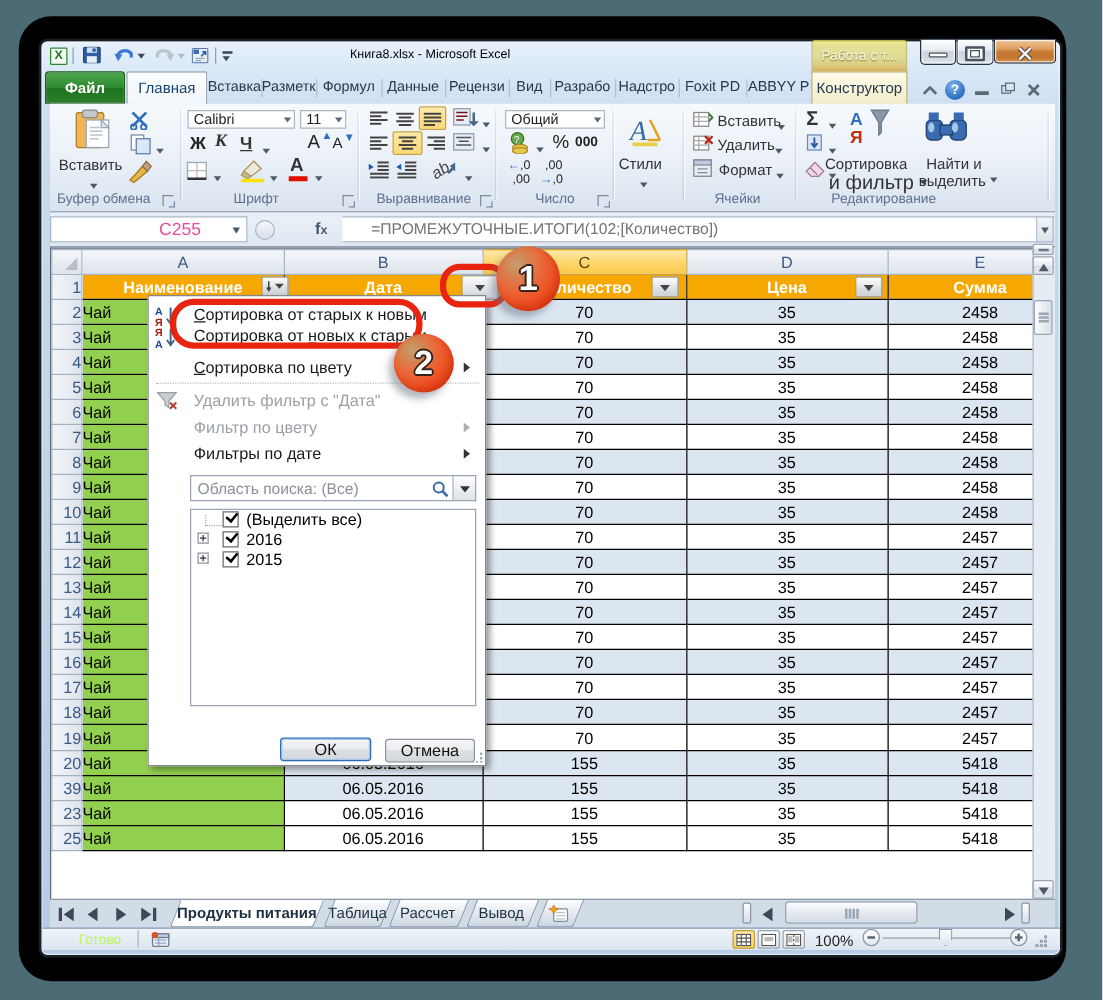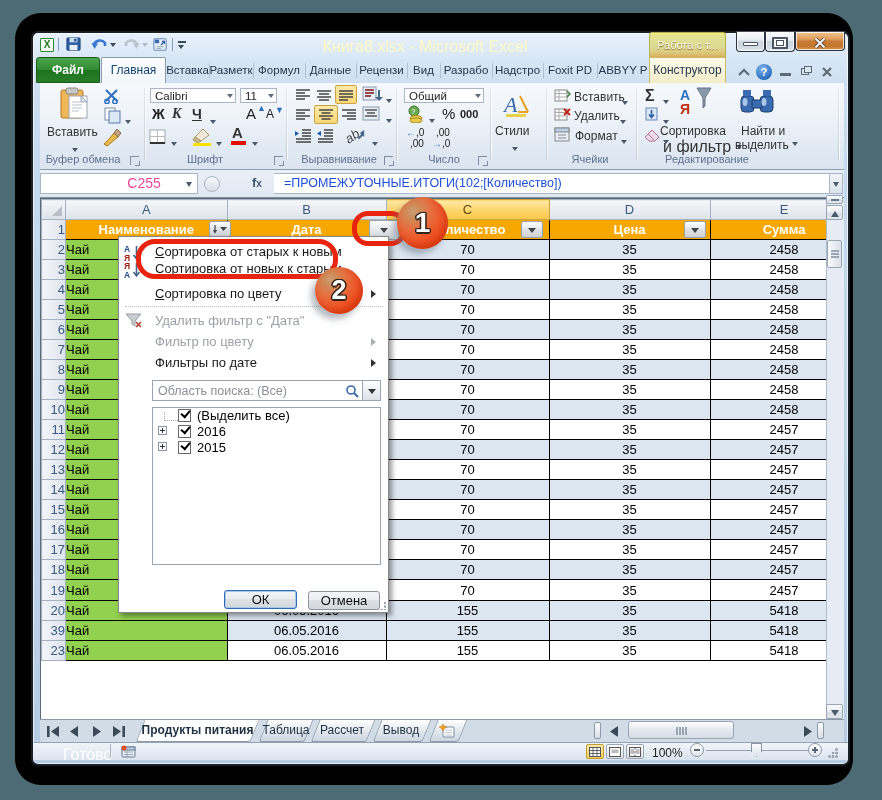--- a/index.html
+++ b/index.html
@@ -2,21 +2,21 @@
 <html><head><meta charset="utf-8">
 <style>
 *{margin:0;padding:0;box-sizing:border-box}
 body{width:882px;height:800px;overflow:hidden;font-family:"Liberation Sans",sans-serif}
 .page{position:relative;width:882px;height:800px;background:#4d6b74;overflow:hidden}
 .abs{position:absolute}
 .shadow{position:absolute;left:15px;top:13px;width:838px;height:772px;background:#000;border-radius:26px}
 .win{position:absolute;left:31px;top:31px;width:819px;height:735px;border:2px solid #1a2028;border-radius:7px;
  background:linear-gradient(#e8f1fb 0,#d8e7f6 26px,#cfdff1 52px,#c7daee 100px,#bfd4e9 400px,#b5cce4 735px);
  box-shadow:inset 0 0 0 1px rgba(255,255,255,.65)}
-.title{position:absolute;top:38px;left:280px;width:290px;text-align:center;font-size:16px;color:#fef9c3}
+.title{position:absolute;top:38px;left:280px;width:290px;font-size:10px;color:#000000}
 .ctx{position:absolute;left:649px;top:32px;width:77px;height:25px;border:1px solid #caa64a;border-bottom:none;border-radius:3px 3px 0 0;
  background:linear-gradient(#ded98c 0,#dfcf72 45%,#e2a83c 55%,#e59d31 100%);color:#fff;font-size:11px;text-align:center;line-height:24px;
  text-shadow:0 1px 1px rgba(120,70,0,.8);overflow:hidden;white-space:nowrap}
 .wbtn{position:absolute;top:31px;height:21px;border:1px solid #2a333e;border-top:1px solid #46525e;border-radius:0 0 4px 4px;
  background:linear-gradient(#fbfcfd 0,#e9eef3 40%,#ccd5de 52%,#d5dde5 85%,#e6ebf0 100%);box-shadow:inset 0 0 0 1px rgba(255,255,255,.75)}
 .wbtn.close{background:linear-gradient(#eec494 0,#e0a060 38%,#c87a36 52%,#c4762e 80%,#d89a58 100%)}
 
 .rtab{position:absolute;top:58px;height:25px;font-size:11.5px;color:#24384e;text-align:center;line-height:25px;overflow:hidden;white-space:nowrap}
 .tsep{position:absolute;top:63px;height:15px;width:1px;background:rgba(130,150,175,.45)}
 .file-tab{position:absolute;left:36px;top:57px;width:64px;height:26px;background:linear-gradient(#4fa64f 0,#2e8a2e 50%,#1d741d 51%,#2a7d2a 100%);
@@ -35,21 +35,21 @@
 .combo{position:absolute;height:15px;background:#fff;border:1px solid #aab6c4;font-size:11.5px;color:#222;line-height:14px;padding-left:4px}
 .combo .da{position:absolute;right:2px;top:5px;width:0;height:0;border:3px solid transparent;border-top:4px solid #5a6a7a}
 .rbtn-hl{position:absolute;background:linear-gradient(#fde9a8,#fbd876);border:1px solid #c9a243;border-radius:2px}
 .dar{width:0;height:0;border:3px solid transparent;border-top:4px solid #4a5a6a;display:inline-block}
 .ricon{position:absolute;font-size:12px;color:#333}
 .rtext{position:absolute;font-size:11.5px;color:#333;white-space:nowrap}
 
 .fbar{position:absolute;left:40px;top:170px;width:804px;height:28px;background:linear-gradient(#eaf0f7,#dfe8f2);border-bottom:1px solid #808e9e}
 .nbox{position:absolute;left:0px;top:3px;width:158px;height:21px;background:#fff;border:1px solid #a9b6c5;font-size:14px;color:#ec4899;text-align:center;line-height:19px;text-indent:50px}
 .fxi{position:absolute;left:212px;top:5px;font-size:13px;color:#44566e;font-weight:bold}
-.ftext{position:absolute;left:234px;top:3px;width:556px;height:21px;background:#fff;border:1px solid #a9b6c5;border-left:none;font-size:12.5px;color:#1d4ed8;line-height:19px;padding-left:10px;white-space:nowrap;overflow:hidden}
+.ftext{position:absolute;left:234px;top:3px;width:556px;height:21px;background:#fff;border:1px solid #a9b6c5;border-left:none;font-size:12.5px;color:#737373;line-height:19px;padding-left:23px;white-space:nowrap;overflow:hidden}
 
 .grid{position:absolute;left:40px;top:198px;width:804px;height:522px;overflow:hidden;background:#fff;border-top:1px solid #5d6a79;border-left:1px solid #5d6a79}
 table.g{border-collapse:collapse;table-layout:fixed;width:817px}
 table.g td{padding:0;font-size:13px;overflow:hidden;white-space:nowrap}
 td.hd{background:linear-gradient(#f4f6f9 0,#e7ebf1 60%,#dde3ea 100%);border:1px solid #a4b2c3;color:#3a5a85;text-align:center}
 td.hdc{background:linear-gradient(#ffe9a8 0,#fdd469 55%,#fbc94b 100%);border:1px solid #c9a243;color:#5a4a12;text-align:center}
 td.rn{background:linear-gradient(90deg,#f2f4f8 0,#e7ebf1 60%,#dde3ea 100%);border:1px solid #a4b2c3;color:#3a5a85;text-align:right;padding-right:5px}
 td.oh{background:#f7a800;color:#fff;font-weight:bold;border:1px solid #000;text-align:center}
 td.gr{background:#92d050;border:1px solid #000;padding-left:4px}
 td.b0{background:#fff;border:1px solid #000;text-align:center}
@@ -547,20 +547,28 @@
             <td class="b1">5418</td>
           </tr>
           <tr style="height:20.06px">
             <td class="rn">23</td>
             <td class="gr">Чай</td>
             <td class="b0">06.05.2016</td>
             <td class="b0">155</td>
             <td class="b0">35</td>
             <td class="b0">5418</td>
           </tr>
+          <tr style="height:20.06px">
+            <td class="rn">25</td>
+            <td class="gr">Чай</td>
+            <td class="b0">06.05.2016</td>
+            <td class="b0">155</td>
+            <td class="b0">35</td>
+            <td class="b0">5418</td>
+          </tr>
         </tbody>
       </table>
     </div>
 <div class="fbtn" style="left:209px;top:221px;width:22px;height:16px">
       <svg style="position:absolute;left:3px;top:2px" width="16" height="12" viewBox="0 0 16 12">
         <path d="M2 1 v7 M0.5 6 L2 8.5 L3.5 6" stroke="#444" stroke-width="1.2" fill="none"></path>
         <path d="M7 3 h7 l-3.5 4 z" fill="#444"></path>
       </svg>
     </div>
 <div class="fbtn" style="left:369px;top:220px;width:30px;height:20px;background:linear-gradient(#fcfcfd,#e3e6ea 55%,#d3d8dd)">
@@ -620,21 +628,21 @@
       <path d="M9 0 L1 5.5 L9 11 Z" fill="#3a4a56"></path>
     </svg>
 <div class="abs" style="left:628px;top:721px;width:106px;height:18px;background:linear-gradient(#fdfdfe,#e4e9ef 50%,#d5dce4);border:1px solid #98a5b5;border-radius:3px">
       <span style="position:absolute;left:47px;top:5px;width:1.5px;height:8px;background:#9aa6b4;box-shadow:3px 0 0 #9aa6b4,6px 0 0 #9aa6b4,9px 0 0 #9aa6b4"></span>
     </div>
 <svg class="abs" style="left:803px;top:726px" width="10" height="11" viewBox="0 0 10 11">
       <path d="M1 0 L9 5.5 L1 11 Z" fill="#3a4a56"></path>
     </svg>
 <div class="abs" style="left:817px;top:722px;width:7px;height:17px;background:linear-gradient(#fefefe,#d8dee6);border:1px solid #8b99a9;border-radius:2px"></div>
 <div class="status"></div>
-<div class="abs" style="left:63px;top:746px;font-size:16px;color:#ffffff">Готово</div>
+<div class="abs" style="left:63px;top:746px;font-size:11px;color:#bef264">Готово</div>
 <div class="abs" style="left:110px;top:744px;width:1px;height:14px;background:#aab4c0"></div>
 <svg class="abs" style="left:120px;top:745px" width="17" height="13" viewBox="0 0 17 13">
       <rect x="2" y="2" width="13" height="10" rx="1" fill="#e8eef6" stroke="#6a7a90"></rect>
       <rect x="2" y="2" width="13" height="3" fill="#b8cce4" stroke="#6a7a90"></rect>
       <path d="M4 7h9M4 9.5h9M7 5v7" stroke="#8a9ab0" stroke-width=".8"></path>
       <circle cx="4" cy="3" r="2.5" fill="#e05020"></circle>
     </svg>
 <div class="abs" style="left:586px;top:744px;width:18px;height:15px;background:linear-gradient(#fce9b0,#f7d060);border:1px solid #c29b29;border-radius:2px"></div>
 <svg class="abs" style="left:589px;top:747px" width="12" height="10" viewBox="0 0 12 10">
       <rect x="0.5" y="0.5" width="11" height="9" fill="#fff" stroke="#555"></rect>

